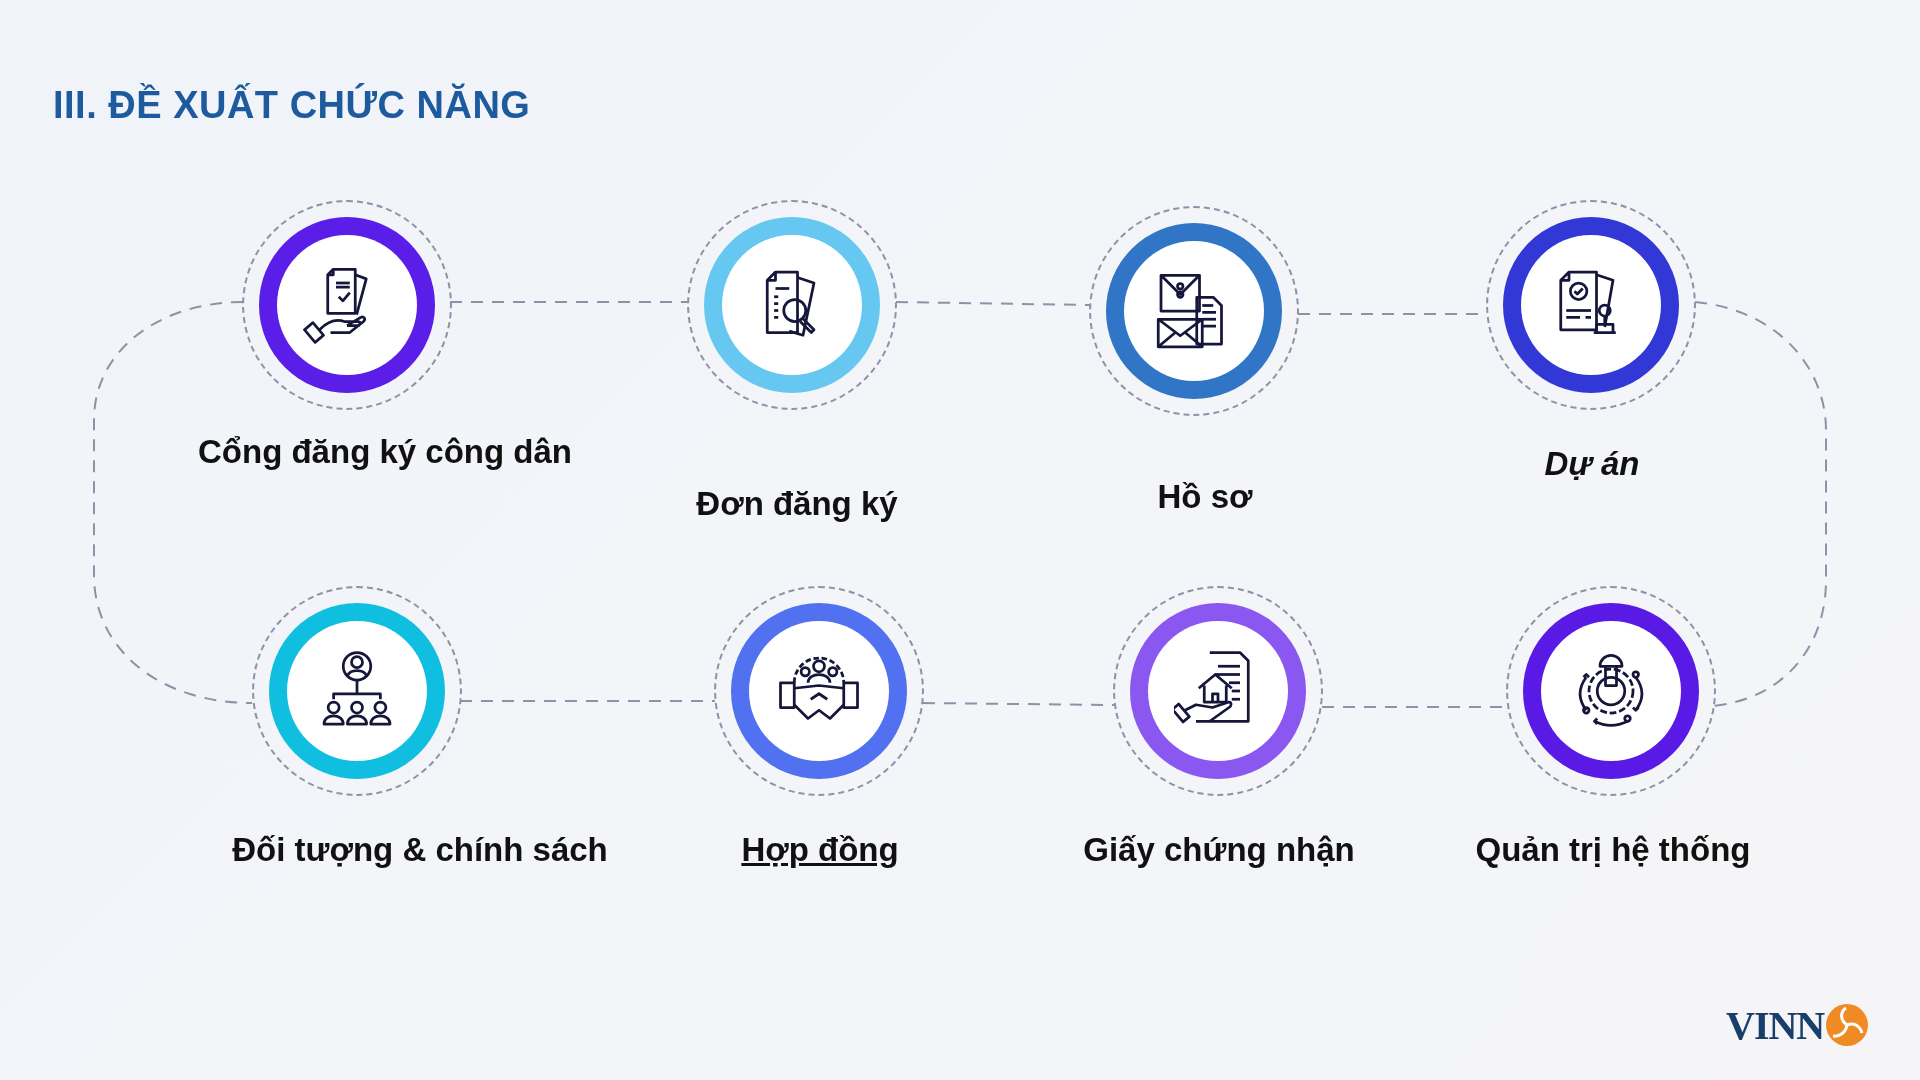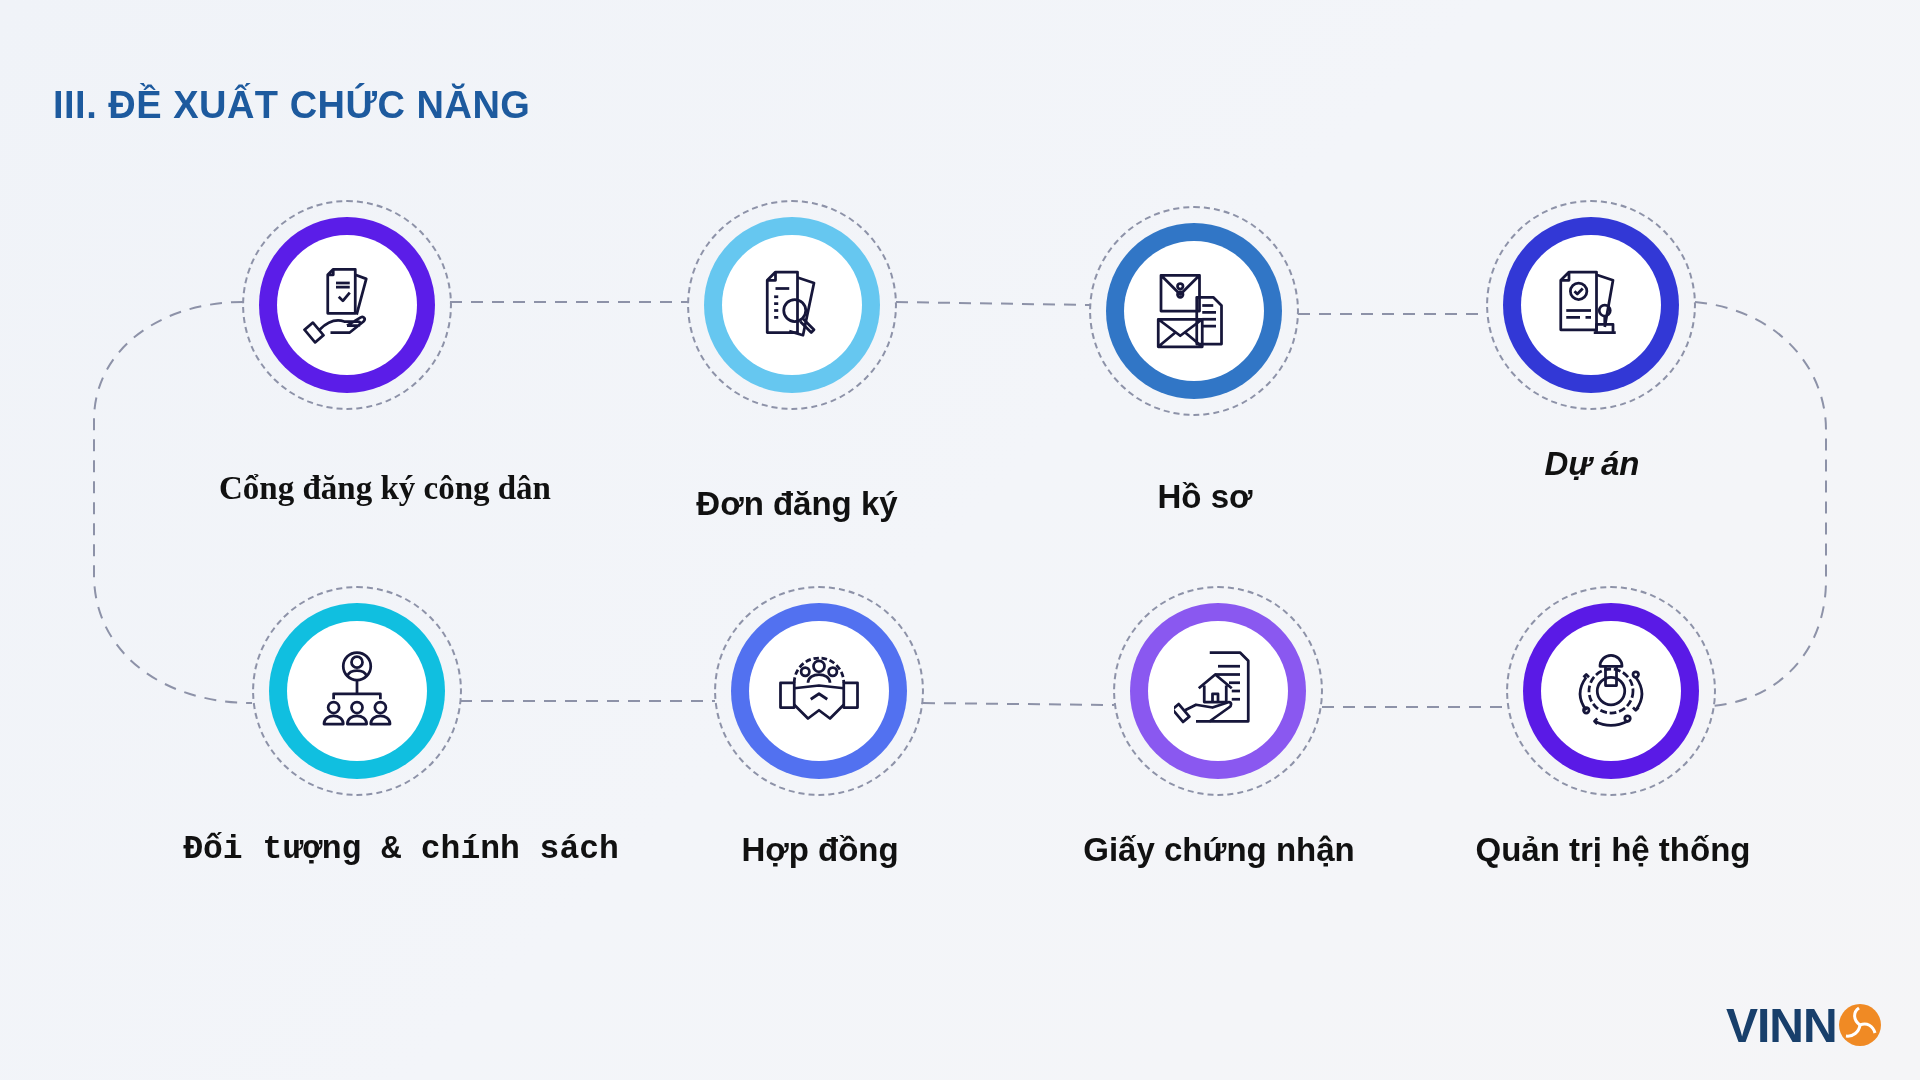--- a/index.html
+++ b/index.html
@@ -32,22 +32,22 @@
   .label {
     position:absolute; font-size:33px; font-weight:bold; color:#111111;
     white-space:nowrap; transform:translateX(-50%);
     font-family: "Liberation Sans", sans-serif;
   }
   .logo {
     position:absolute; left:1726px; top:1000px; height:50px;
     display:flex; align-items:center;
   }
   .logo-text {
-    font-size:48px; font-weight:bold; color:#183f6b; letter-spacing:-1px;
-    font-family: Liberation Sans, sans-serif;
+    font-size:40px; font-weight:bold; color:#183f6b; letter-spacing:-1px;
+    font-family: Liberation Serif, serif;
   }
   .logo-mark {
     width:42px; height:42px; border-radius:50%; background:#f08a24;
     margin-left:2px; position:relative; overflow:hidden;
   }
 </style>
 </head>
 <body>
 
 <div class="title">III. ĐỀ XUẤT CHỨC NĂNG</div>
@@ -74,21 +74,21 @@
         <path d="M38 10 l8 3 l-7 26"></path>
         <line x1="24" y1="16" x2="34" y2="16"></line>
           <line x1="24" y1="19" x2="34" y2="19"></line>
         <path d="M26 26 l3 3 l5 -6"></path>
         <path d="M12 50 c6 -6 12 -8 18 -6 l10 0 c2 0 2 3 0 3 l-8 0 M32 47 l10 -6 c2 -1 4 1 2 3 l-10 8 h-14"></path>
         <rect x="4" y="46" width="8" height="12" transform="rotate(-40 8 52)"></rect>
       </svg>
     </div>
   </div>
 </div>
-<div class="label" style="left:385px;top:470px;font-family:Liberation Serif, serif;">Cổng đăng ký công dân</div>
+<div class="label" style="left:385px;top:433px;">Cổng đăng ký công dân</div>
 
 <div class="node" style="left:687px;top:200px;">
   <div class="dash"></div>
   <div class="ring" style="background:#66c7f0;">
     <div class="inner">
       <svg viewBox="0 0 64 64" fill="none" stroke="#16163a" stroke-width="2" stroke-linejoin="round">
         <path d="M14 14 l6 -6 h16 v44 h-22z M14 14 h6 v-6"></path>
         <path d="M36 12 l12 4 l-8 38 l-10 -3"></path>
         <line x1="20" y1="20" x2="30" y2="20"></line>
         <line x1="19" y1="26" x2="22" y2="26"></line>
@@ -157,40 +157,40 @@
         <circle cx="15" cy="44" r="4"></circle>
           <path d="M8 56 c0 -8 14 -8 14 0z"></path>
         <circle cx="32" cy="44" r="4"></circle>
           <path d="M25 56 c0 -8 14 -8 14 0z"></path>
         <circle cx="49" cy="44" r="4"></circle>
           <path d="M42 56 c0 -8 14 -8 14 0z"></path>
       </svg>
     </div>
   </div>
 </div>
-<div class="label" style="left:401px;top:831px;font-family:Liberation Mono, monospace;">Đối tượng &amp; chính sách</div>
+<div class="label" style="left:420px;top:831px;">Đối tượng &amp; chính sách</div>
 
 <div class="node" style="left:714px;top:586px;">
   <div class="dash"></div>
   <div class="ring" style="background:#5271f0;">
     <div class="inner">
       <svg viewBox="0 0 64 64" fill="none" stroke="#16163a" stroke-width="2" stroke-linejoin="round">
         <path d="M14 26 a18 18 0 0 1 36 0" stroke-dasharray="4 2"></path>
         <circle cx="32" cy="14" r="4"></circle>
           <path d="M24 26 c0 -8 16 -8 16 0"></path>
         <circle cx="22" cy="18" r="3"></circle>
           <circle cx="42" cy="18" r="3"></circle>
         <path d="M4 26 h10 v18 h-10z M50 26 h10 v18 h-10z"></path>
         <path d="M14 30 l18 -2 l18 2 M14 42 l10 10 l8 -6 l8 6 l10 -10"></path>
         <path d="M26 38 l6 -4 l6 4"></path>
       </svg>
     </div>
   </div>
 </div>
-<div class="label" style="left:820px;top:831px;">Hợp đồng</div>
+<div class="label" style="left:820px;top:831px;text-decoration:underline;">Hợp đồng</div>
 
 <div class="node" style="left:1113px;top:586px;">
   <div class="dash"></div>
   <div class="ring" style="background:#8a58f0;">
     <div class="inner">
       <svg viewBox="0 0 64 64" fill="none" stroke="#16163a" stroke-width="2" stroke-linejoin="round">
         <path d="M26 4 h22 l6 6 v44 h-28"></path>
         <line x1="32" y1="14" x2="48" y2="14"></line>
           <line x1="30" y1="20" x2="48" y2="20"></line>
         <line x1="40" y1="26" x2="48" y2="26"></line>

